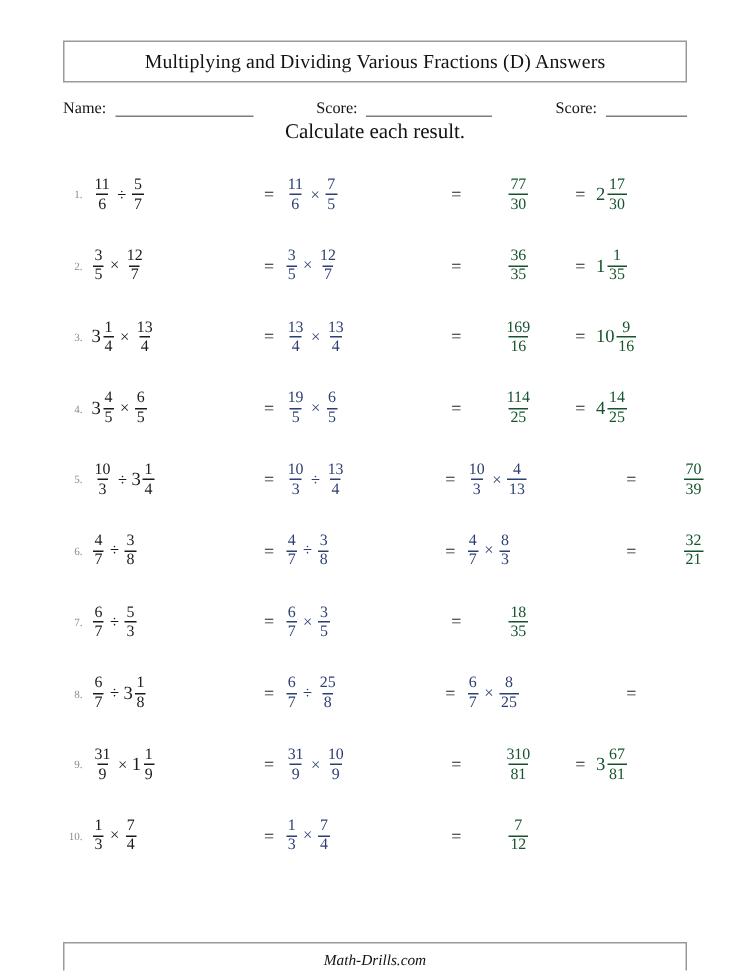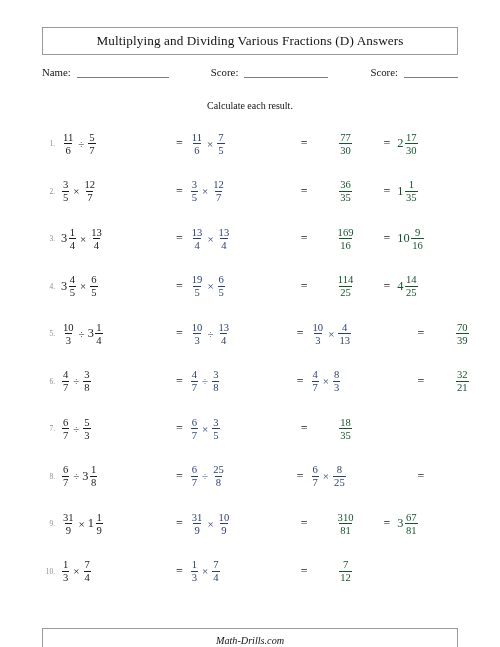--- a/index.html
+++ b/index.html
@@ -55,22 +55,22 @@
     margin-left: 6px;
   }
   .rule.name  { width: 92px; }
   .rule.date  { width: 84px; }
   .rule.score { width: 54px; }
   .spacer-a { width: 55px; }
   .spacer-b { width: 55px; }
 
   .instruction {
     text-align: center;
-    font-size: 10px;
-    margin-top: 22px;
+    font-size: 14px;
+    margin-top: 3px;
     color: #131313;
   }
 
   
   .problems {
     margin: 9px 0 0 0;
     padding: 0;
     list-style: none;
   }
   .prob-row {

